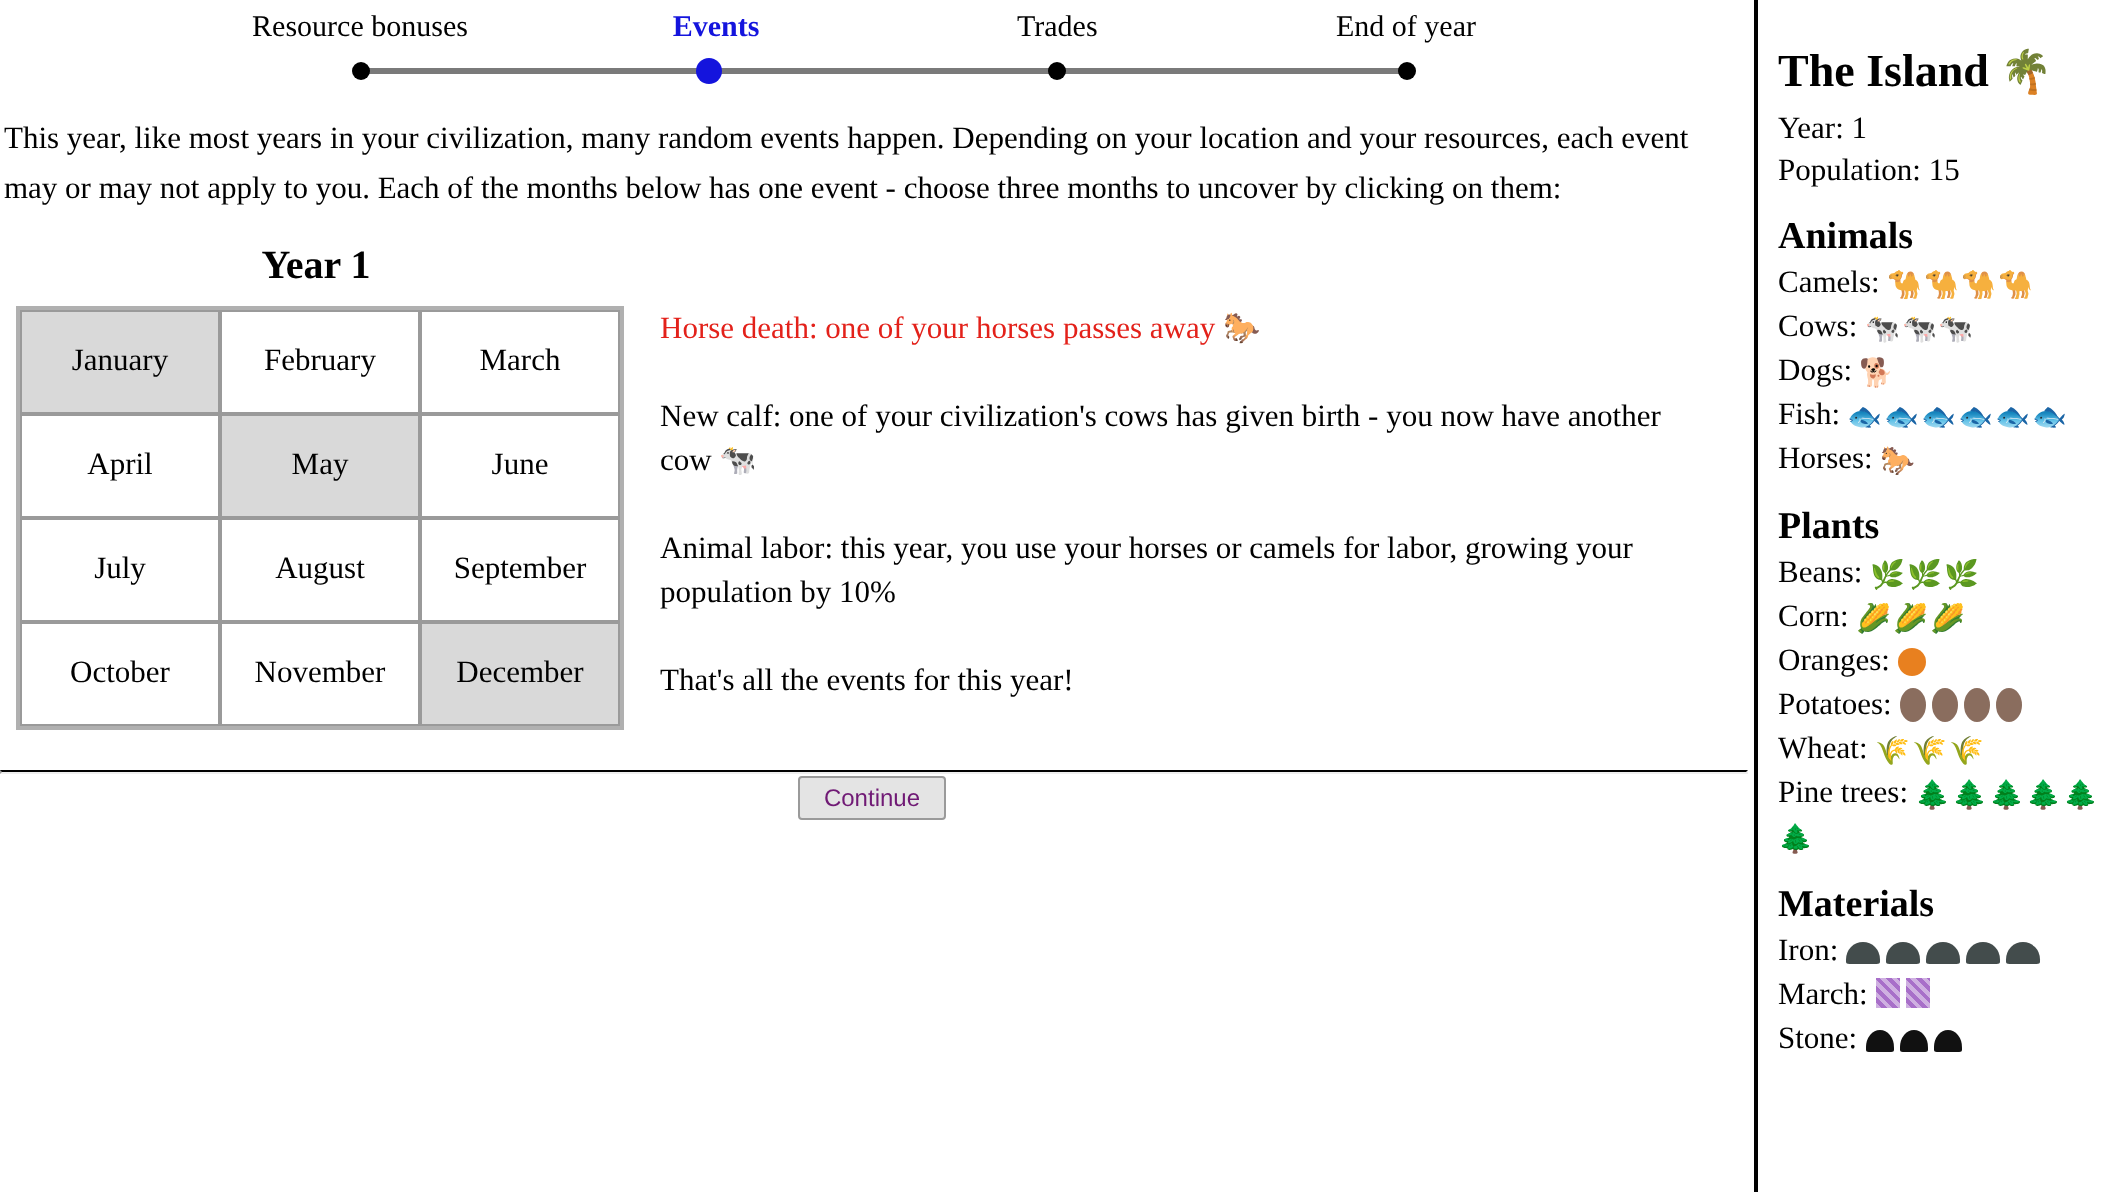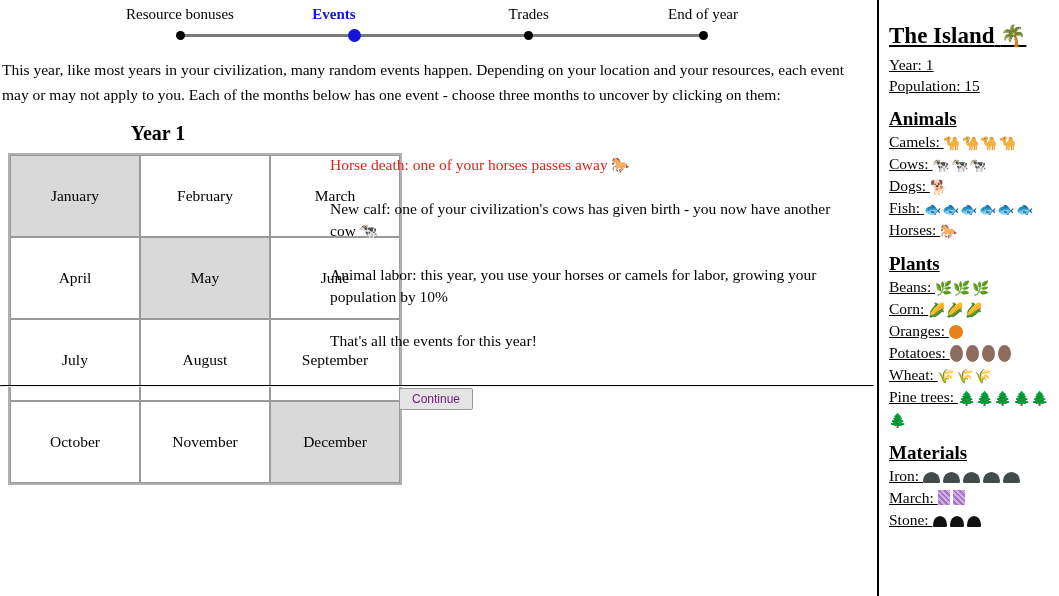--- a/index.html
+++ b/index.html
@@ -106,21 +106,21 @@
   }
   #months-table td {
     width: 96px;
     height: 48px;
     border: 1px solid #9a9a9a;
     text-align: center;
     vertical-align: middle;
     font-size: 15.5px;
     background: #ffffff;
     cursor: pointer;
-    padding: 16px;
+    padding: 1px;
   }
   #months-table td.selected {
     background: #d9d9d9;
   }
 
   
   #events-list {
     position: absolute;
     left: 330px;
     top: 154px;
@@ -170,21 +170,20 @@
   #sidebar {
     position: absolute;
     left: 877px;
     top: 0;
     width: 182px;
     height: 596px;
     box-sizing: border-box;
     border-left: 2px solid #000000;
     padding: 22px 4px 0 10px;
     overflow: hidden;
-    text-decoration: underline;
   }
   #island-title {
     margin: 0 0 4px 0;
     font-size: 23px;
     font-weight: bold;
     line-height: 28px;
     white-space: nowrap;
   }
   .palm-icon {
     color: #f0a860;
@@ -252,21 +251,21 @@
 
 <div id="app">
 
   <div id="main">
 
     <div id="progress">
       <div id="progress-line"></div>
       <div id="progress-labels">
           <div class="step-label" style="left: 180px;">Resource bonuses</div>
           <div class="step-dot" style="left: 180px;"></div>
-          <div class="step-label current" style="left: 334px; text-align: right;">Events</div>
+          <div class="step-label current" style="left: 358px; text-align: right;">Events</div>
           <div class="step-dot current" style="left: 354.333px;"></div>
           <div class="step-label" style="left: 528.667px;">Trades</div>
           <div class="step-dot" style="left: 528.667px;"></div>
           <div class="step-label" style="left: 703px;">End of year</div>
           <div class="step-dot" style="left: 703px;"></div>
         </div>
     </div>
 
     <p id="intro">This year, like most years in your civilization, many random events happen. Depending on your location and your resources, each event may or may not apply to you. Each of the months below has one event - choose three months to uncover by clicking on them:</p>
 

